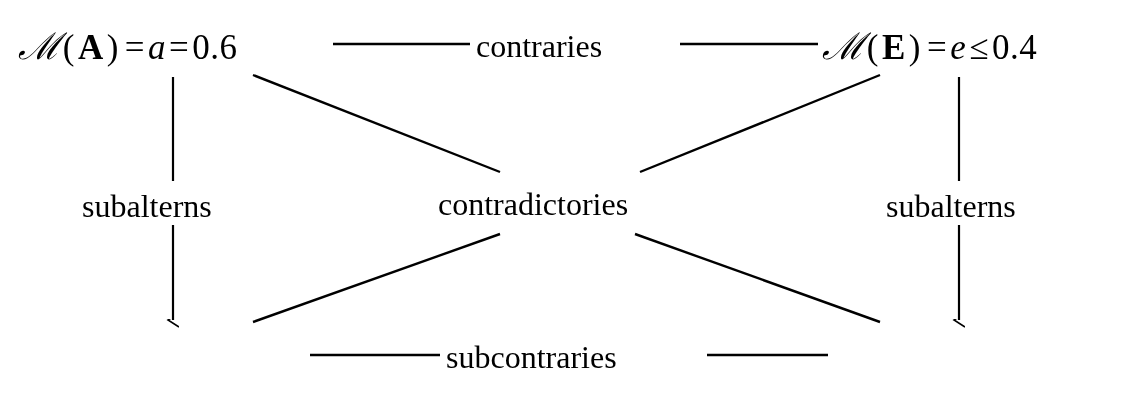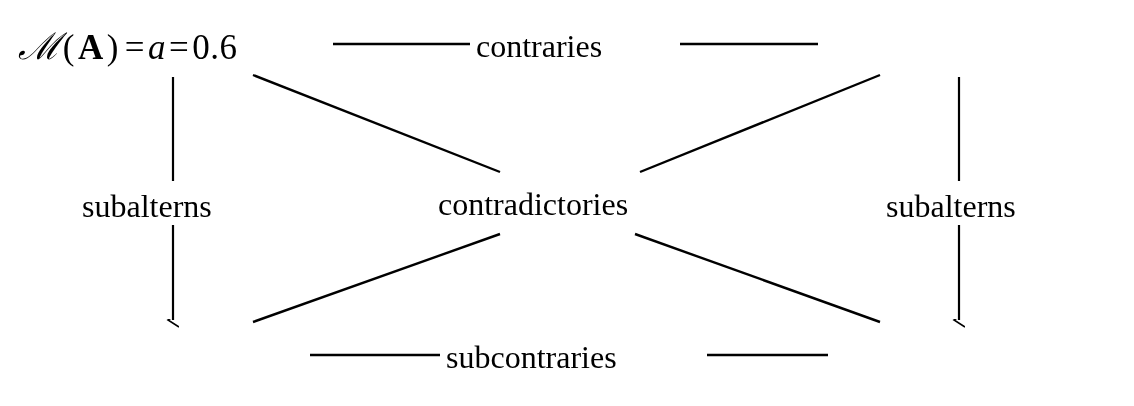--- a/index.html
+++ b/index.html
@@ -107,20 +107,23 @@
     <line x1="635" y1="234" x2="880" y2="322" stroke="#000000" stroke-width="2.4"></line>
 
     <line x1="880" y1="75" x2="640" y2="172" stroke="#000000" stroke-width="2.4"></line>
     <line x1="500" y1="234" x2="253" y2="322" stroke="#000000" stroke-width="2.4"></line>
   </svg>
 
   <div class="node" id="node-a">
     <span class="scriptM">ℳ</span><span class="op">(</span><span class="mathbf">A</span><span class="op">)</span><span class="op">=</span><span class="mathit">a</span><span class="op">=</span><span class="num">0.6</span>
   </div>
 
+  <div class="node" id="node-e">
+    <span class="scriptM">ℳ</span><span class="op">(</span><span class="mathbf">E</span><span class="op">)</span><span class="op">=</span><span class="mathit">e</span><span class="op">≤</span><span class="num">0.4</span>
+  </div>
 
 
 
   <div class="edge-label" id="label-contraries">contraries</div>
 
   <div class="edge-label" id="label-subcontraries">subcontraries</div>
 
   <div class="edge-label" id="label-contradictories">contradictories</div>
 
   <div class="edge-label" id="label-subalterns-left">subalterns</div>

